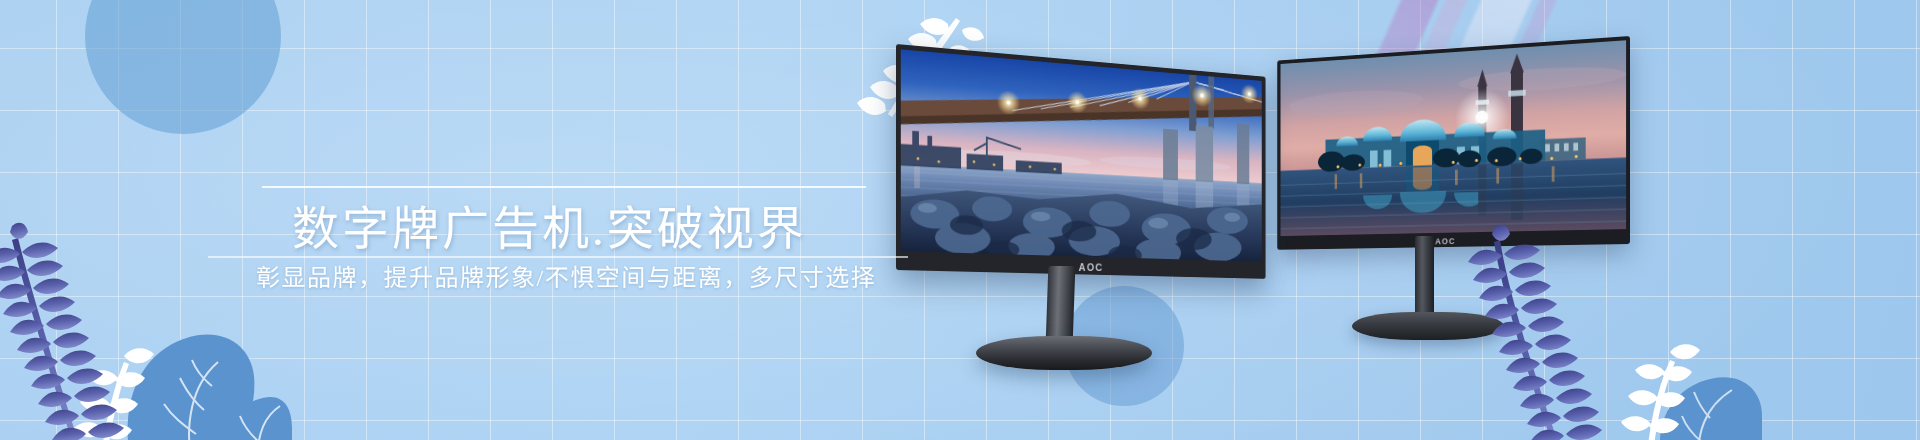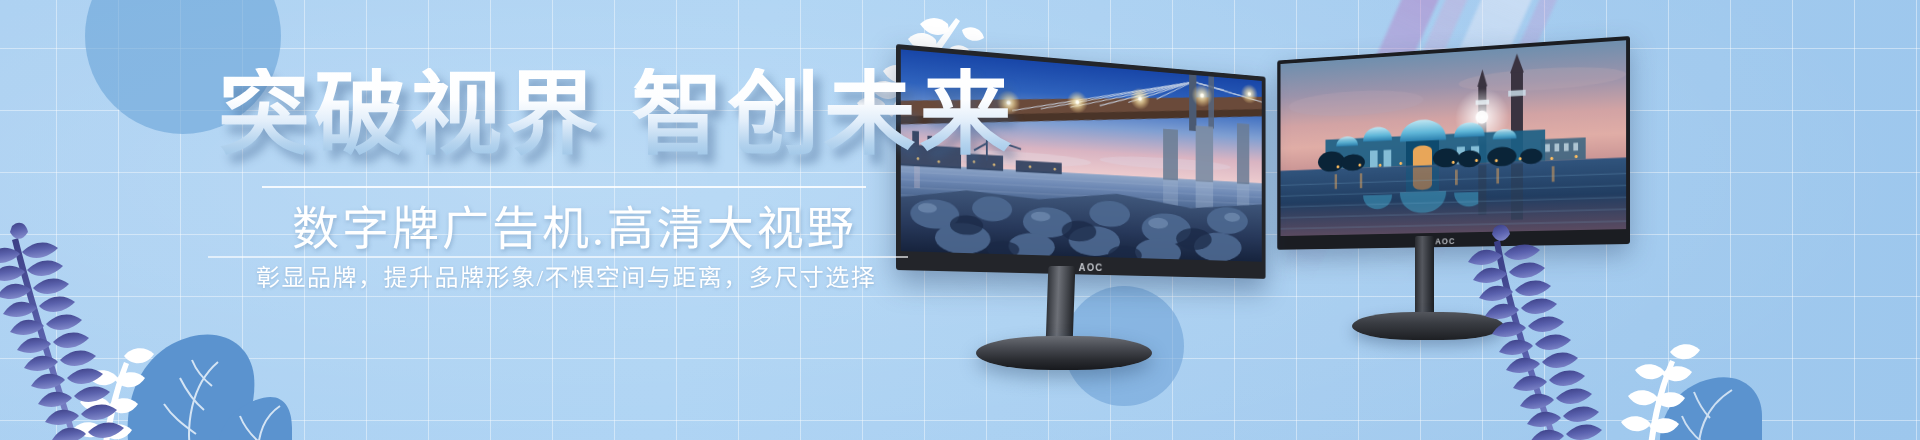--- a/index.html
+++ b/index.html
@@ -496,23 +496,22 @@
           </g>
         </svg>
       </div>
       <div class="brand">AOC</div>
     </div>
     <div class="neck"></div>
     <div class="base"></div>
   </div>
 
   <div class="text-block">
-    <div class="headline">突破视界 智创未来</div>
     <div class="divider"></div>
-    <div class="subtitle">数字牌广告机.高清大视野</div>
+    <div class="subtitle">数字牌广告机.突破视界</div>
     <div class="divider2"></div>
     <div class="tagline">彰显品牌，提升品牌形象/不惧空间与距离，多尺寸选择</div>
   </div>
 
   <svg class="foliage fol-bl" viewBox="0 0 310 300">
     <defs>
       <linearGradient id="fernL" x1="0" y1="0" x2="0.3" y2="1">
         <stop offset="0" stop-color="#3c3f85"></stop>
         <stop offset="55%" stop-color="#5b62ad"></stop>
         <stop offset="100%" stop-color="#7e86c8"></stop>

